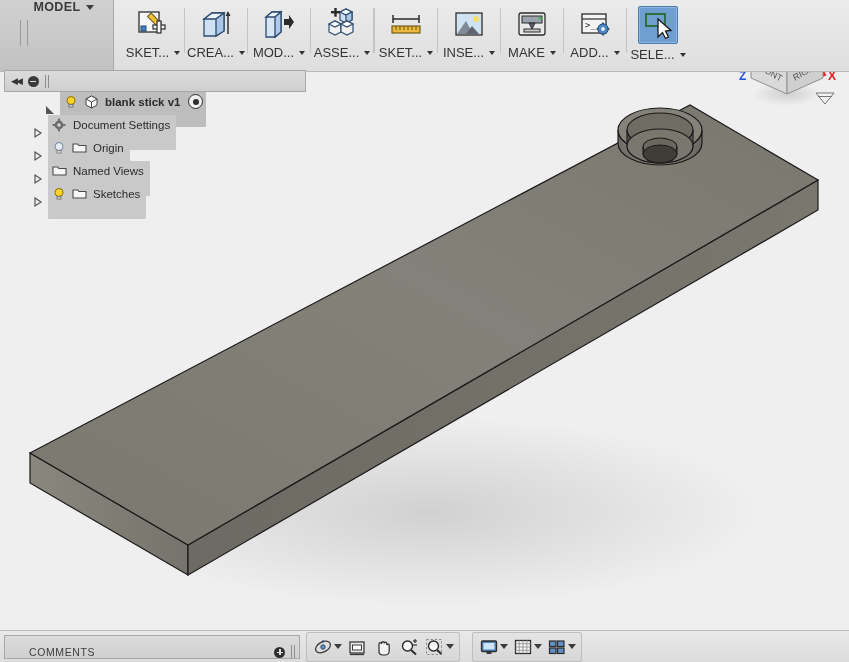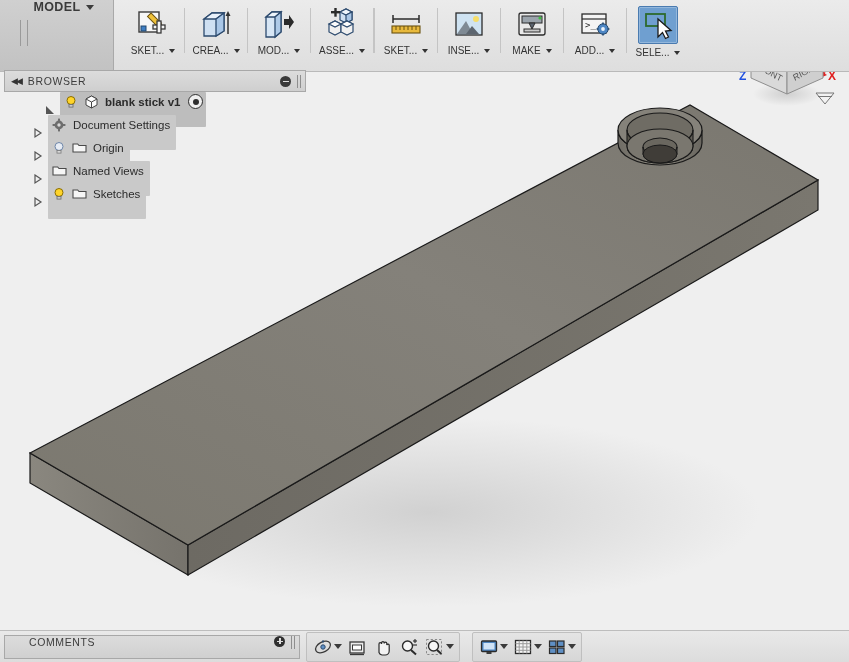--- a/index.html
+++ b/index.html
@@ -44,21 +44,21 @@
   .tb-groups{display:flex;align-items:stretch;padding-left:8px;background:linear-gradient(#ebebeb,#dedede);flex:1;}
   .tb-item{
     width:62px;display:flex;flex-direction:column;align-items:center;
     justify-content:flex-start;padding-top:6px;box-sizing:border-box;
     position:relative;
   }
   .tb-sep{width:1px;margin:8px 0 18px;background:#c4c4c4;}
   .tb-ico{width:38px;height:36px;display:flex;align-items:center;justify-content:center;}
   .tb-ico.sel{background:#6f9fd0;border:1px solid #4a7bb0;border-radius:2px;box-shadow:inset 0 0 0 1px rgba(255,255,255,.25);}
   .tb-lbl{
-    font-size:10px;color:#333;margin-top:3px;white-space:nowrap;
+    font-size:13px;color:#333;margin-top:3px;white-space:nowrap;
     display:flex;align-items:center;gap:3px;
   }
   .tb-lbl .caret{margin-left:2px;border-top-color:#333;border-left-width:3.5px;border-right-width:3.5px;border-top-width:4.5px;}
 
   
   .browser{
     position:absolute;left:4px;top:70px;width:302px;
     background:transparent;z-index:5;
   }
   .browser-hdr{
@@ -100,21 +100,21 @@
 
   
   .bottom{
     position:absolute;left:0;bottom:0;width:849px;height:32px;
     background:linear-gradient(#e9e9e9,#dcdcdc);border-top:1px solid #bdbdbd;
     box-sizing:border-box;display:flex;align-items:center;
   }
   .comments{
     margin:3px 0 3px 4px;width:296px;height:24px;
     background:linear-gradient(#dcdcdc,#d0d0d0);border:1px solid #a8a8a8;
-    box-sizing:border-box;display:flex;align-items:flex-start;
+    box-sizing:border-box;display:flex;align-items:flex-end;
     font-size:10.5px;color:#3d3d3d;letter-spacing:.6px;
   }
   .comments .ctxt{flex:1;padding-left:24px;}
   .cdot{width:11px;height:11px;border-radius:50%;background:#2f2f2f;margin-right:6px;position:relative;}
   .cdot::after{content:"";position:absolute;left:5px;top:2.5px;width:1.5px;height:6px;background:#dcdcdc;}
   .cdot::before{content:"";position:absolute;left:2.5px;top:5px;width:6px;height:1.5px;background:#dcdcdc;}
 
   .navbar{display:flex;align-items:center;height:30px;margin-left:6px;
     background:linear-gradient(#e4e4e4,#d6d6d6);border:1px solid #bfbfbf;border-radius:2px;padding:0 3px;box-sizing:border-box;}
   .navbar.g2{margin-left:12px;}
@@ -418,21 +418,20 @@
           <path d="M -9,-5 L 9,-5 L 0,6 Z" fill="#f2f2f2" stroke="#777" stroke-width="1"></path>
           <line x1="-7" y1="-1.5" x2="7" y2="-1.5" stroke="#777" stroke-width="1"></line>
         </g>
       </svg>
     </div>
   </div>
 
   <div class="browser">
     <div class="browser-hdr">
       <span class="dblarrow">◀◀</span>
-      <span class="hdr-title">BROWSER</span>
       <span class="hdr-dot"></span>
       <span class="hdr-grip"></span>
     </div>
 
     <div class="tree">
 
       <div class="trow" style="padding-left:40px;">
         <span class="tw">
           <svg width="12" height="12" viewBox="0 0 12 12">
               <polygon points="2,2 10,10 2,10" fill="#555"></polygon>

